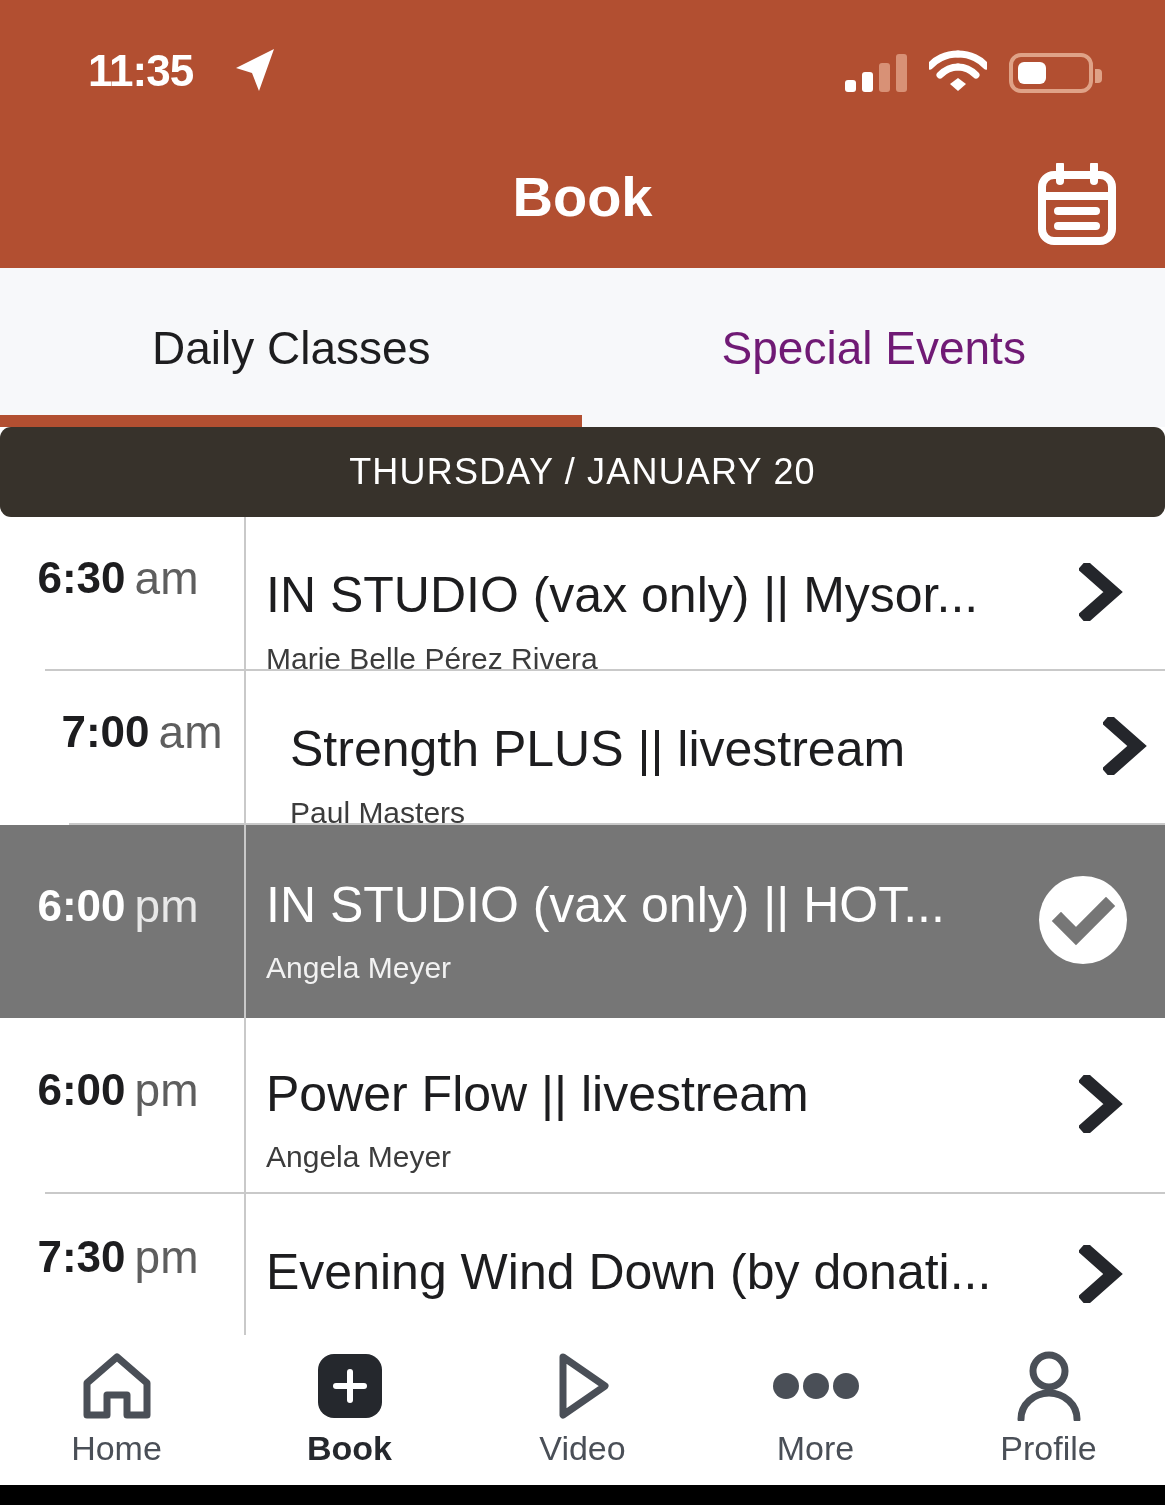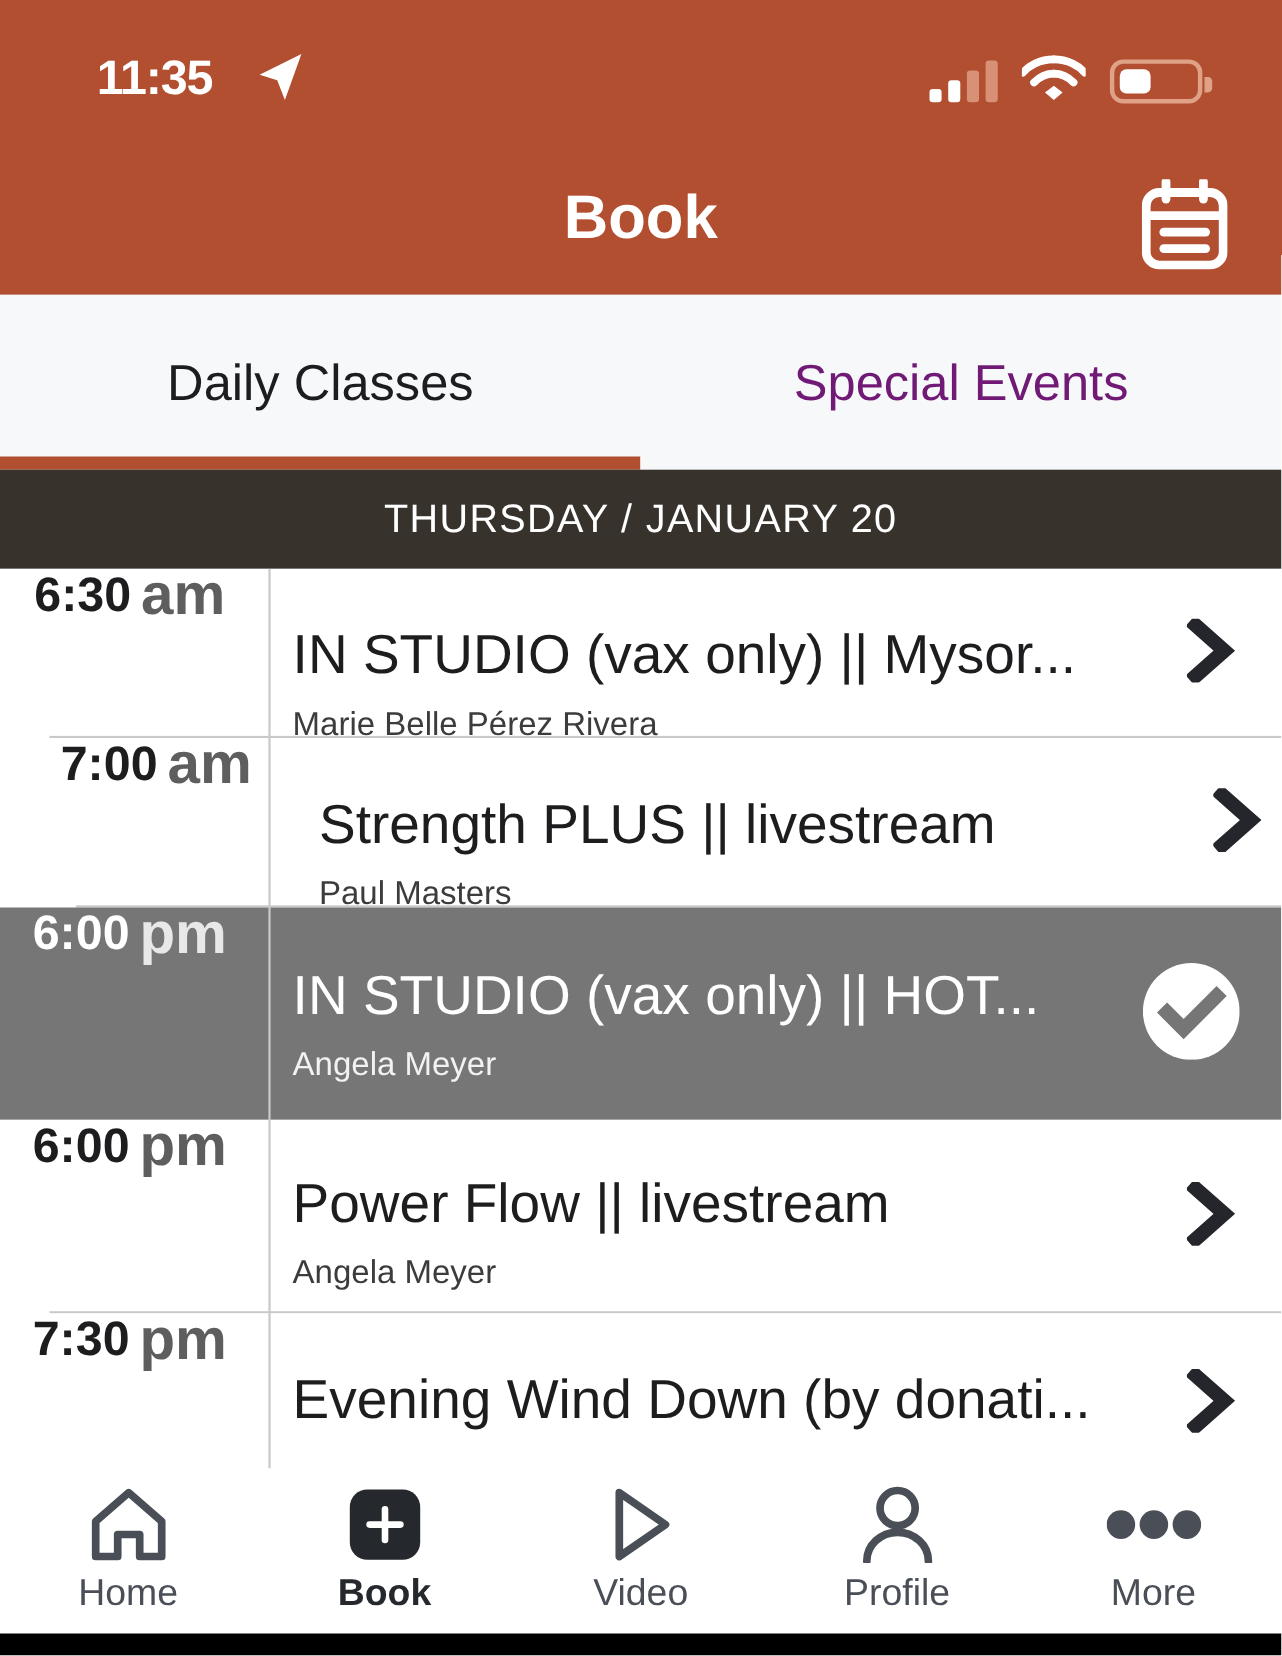--- a/index.html
+++ b/index.html
@@ -68,46 +68,46 @@
   .tab.active { color:#1d1d1f; }
   .tab.inactive { color:#701a75; }
   .tab-underline {
     position:absolute; left:0; top:415px; width:582px; height:12px;
     background:#b24f31;
   }
 
   
   .datebar {
     position:absolute; left:0; top:427px; width:1165px; height:90px;
-    background:#37322b; display:flex; align-items:center; justify-content:center;
+    background:#37322b; display:flex; align-items:center; justify-content:center;border-radius:11px;
   }
   .datebar span {
     font-size:36px; color:#ffffff; letter-spacing:1.2px; line-height:40px;
   }
 
   
   .list { position:absolute; left:0; top:517px; width:1165px; height:818px; overflow:hidden; }
   .vline {
     position:absolute; left:244px; top:0; width:2px; height:818px;
     background:#c9c9c9; z-index:3;
   }
   .row {
     position:absolute; left:0; width:1165px; background:#ffffff;
   }
   .row.selected { background:#767676; }
   .row .sep {
     position:absolute; left:45px; bottom:0; width:1120px; height:2px; background:#c9c9c9;
   }
   .row .time {
     position:absolute; left:0; top:0; width:236px; height:100%;
-    display:flex; justify-content:center;
+    display:flex; align-items:center; justify-content:center;
     padding-bottom:32px;
   }
   .time-h { font-size:44px; font-weight:700; color:#1d1d1f; line-height:48px; }
-  .time-m { font-size:53px; font-weight:700; color:#5e5e5e; line-height:48px; margin-left:9px; }
+  .time-m { font-size:46px; font-weight:400; color:#5e5e5e; line-height:48px; margin-left:9px; }
   .row.selected .time-h { color:#ffffff; }
   .row.selected .time-m { color:#e8e8e8; }
 
   .row .info { position:absolute; left:266px; top:0; right:120px; height:100%; }
   .cls-title {
     position:absolute; left:0; top:50px;
     font-size:50px; font-weight:400; color:#1d1d1f; line-height:56px; white-space:nowrap;
   }
   .cls-teacher {
     position:absolute; left:0; top:123px;
@@ -324,34 +324,34 @@
       <div class="navicon">
         <svg width="60" height="70" viewBox="0 0 60 70">
           <path d="M10 6 L52 35 L10 64 Z" stroke="#4a4f57" stroke-width="7" fill="none" stroke-linejoin="round"></path>
         </svg>
       </div>
       <div class="navlabel">Video</div>
     </div>
 
     <div class="navitem">
       <div class="navicon">
-        <svg width="68" height="70" viewBox="0 0 68 70">
-          <circle cx="34" cy="20" r="16" stroke="#4a4f57" stroke-width="7" fill="none"></circle>
-          <path d="M6 68 A28 26 0 0 1 62 68" stroke="#4a4f57" stroke-width="7" fill="none" stroke-linecap="round"></path>
-        </svg>
-      </div>
-      <div class="navlabel">Profile</div>
-    </div>
-
-    <div class="navitem">
-      <div class="navicon">
         <svg width="86" height="30" viewBox="0 0 86 30">
           <circle cx="13" cy="15" r="13" fill="#4a4f57"></circle>
           <circle cx="43" cy="15" r="13" fill="#4a4f57"></circle>
           <circle cx="73" cy="15" r="13" fill="#4a4f57"></circle>
         </svg>
       </div>
       <div class="navlabel">More</div>
     </div>
+
+    <div class="navitem">
+      <div class="navicon">
+        <svg width="68" height="70" viewBox="0 0 68 70">
+          <circle cx="34" cy="20" r="16" stroke="#4a4f57" stroke-width="7" fill="none"></circle>
+          <path d="M6 68 A28 26 0 0 1 62 68" stroke="#4a4f57" stroke-width="7" fill="none" stroke-linecap="round"></path>
+        </svg>
+      </div>
+      <div class="navlabel">Profile</div>
+    </div>
   </div>
 
   <div class="homebar"></div>
 </div>
 
 </body></html>

